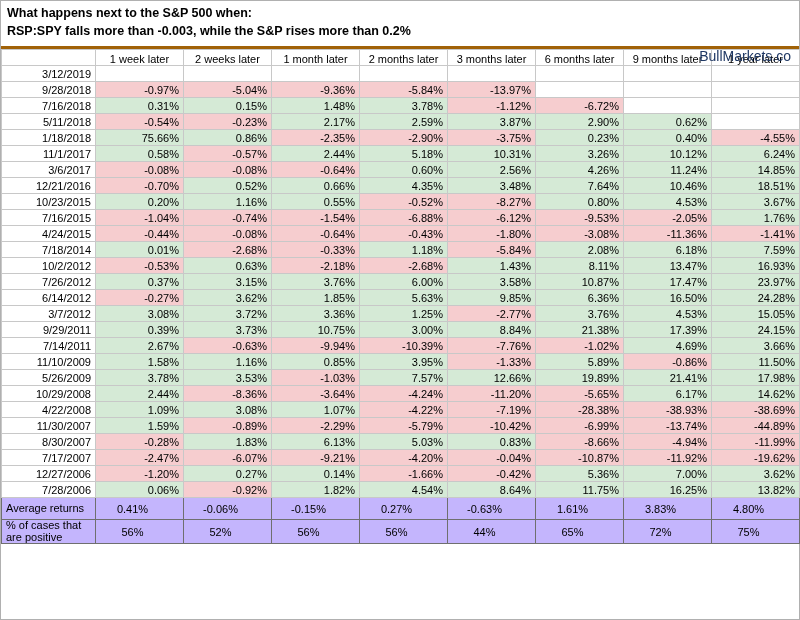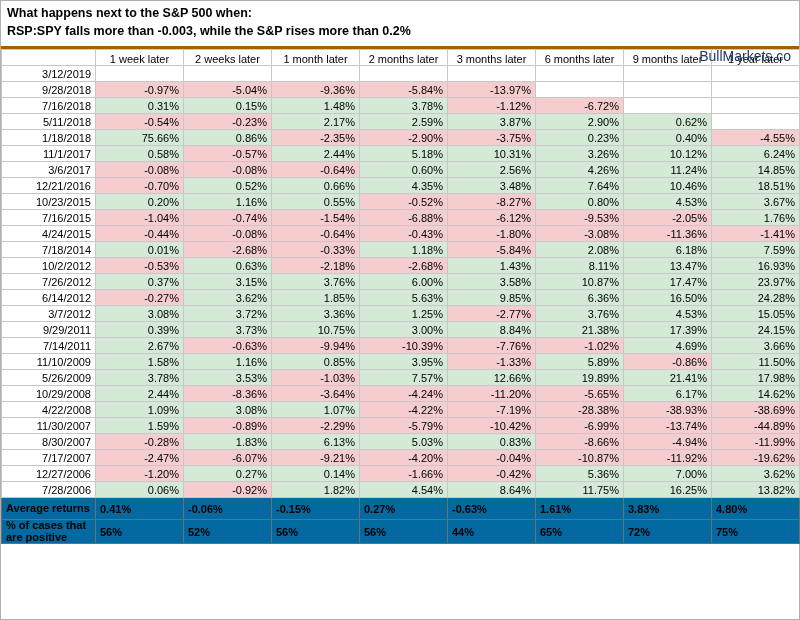--- a/index.html
+++ b/index.html
@@ -83,27 +83,27 @@
   }
   td.val {
     text-align: right;
     padding-right: 18px;
   }
   td.pos { background: #d5ead6; }
   td.neg { background: #f6cdcf; }
   td.empty { background: #ffffff; }
   
   tr.summary td {
-    background: #0369a1;
-    font-weight: bold;
+    background: #c4b5fd;
+    font-weight: normal;
     height: 22px;
     border: 1px solid #6f6f6f;
   }
   tr.summary td.val {
-    text-align: left;
+    text-align: center;
     padding-right: 18px;
   }
   td.sumlabel {
     text-align: left;
     font-weight: normal;
     font-size: 11px;
     padding-left: 3px;
     line-height: 1.05;
   }
   td.sumlabel span { display: block; }

